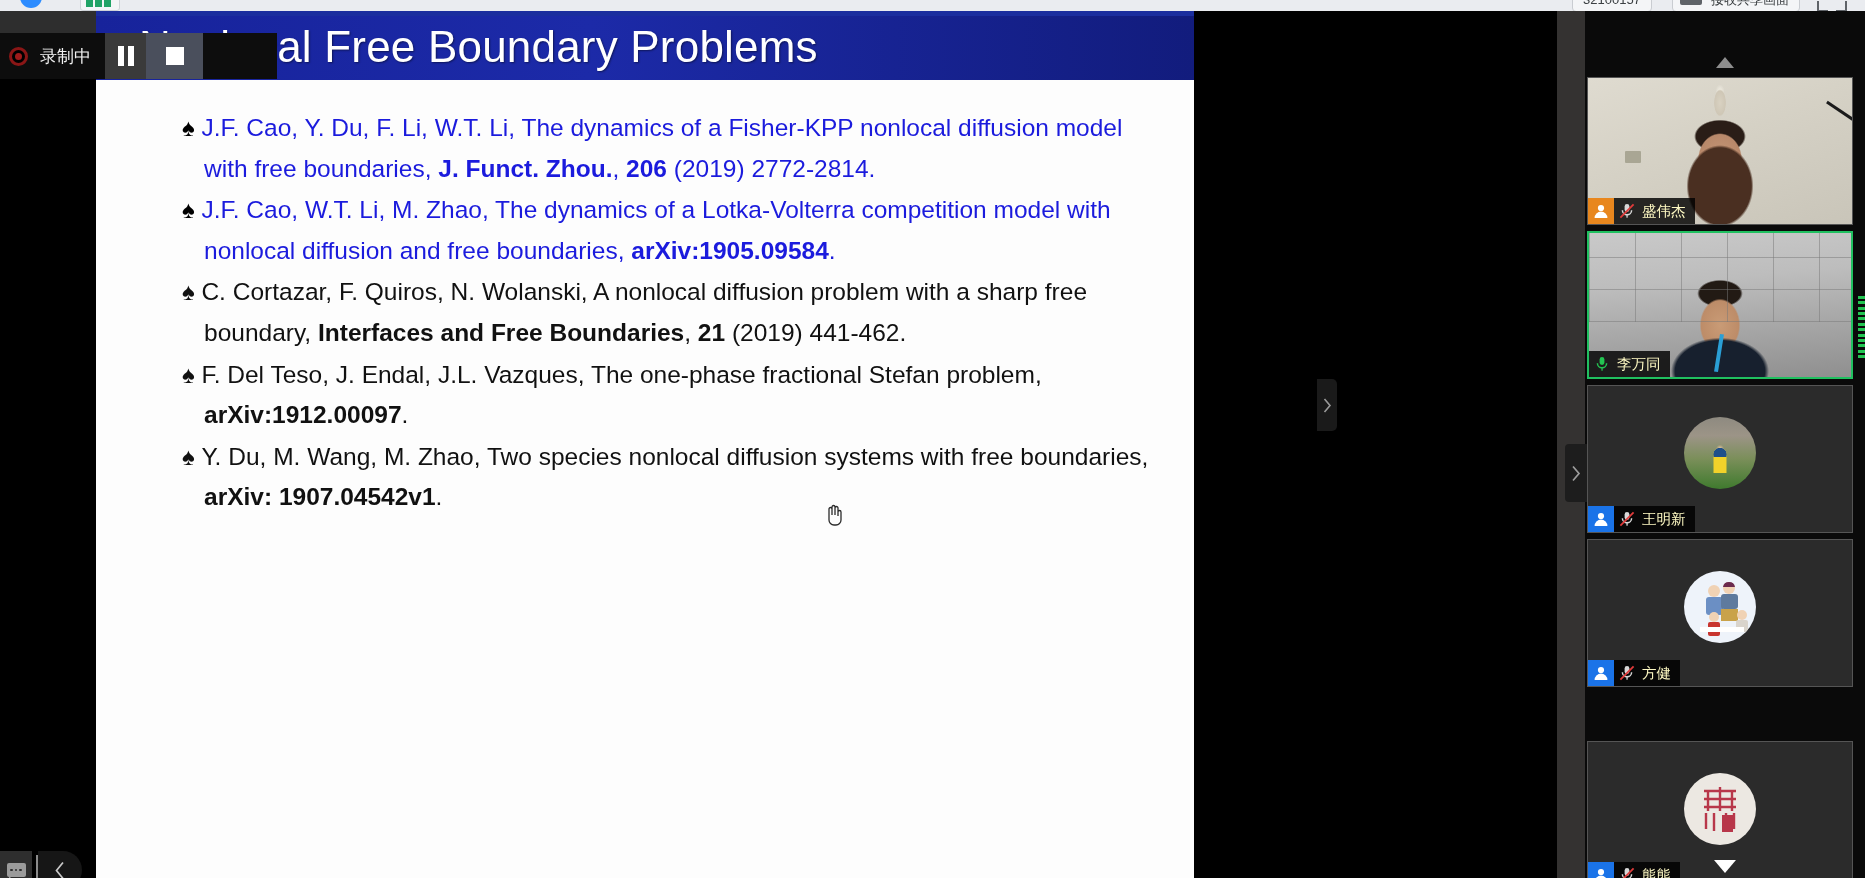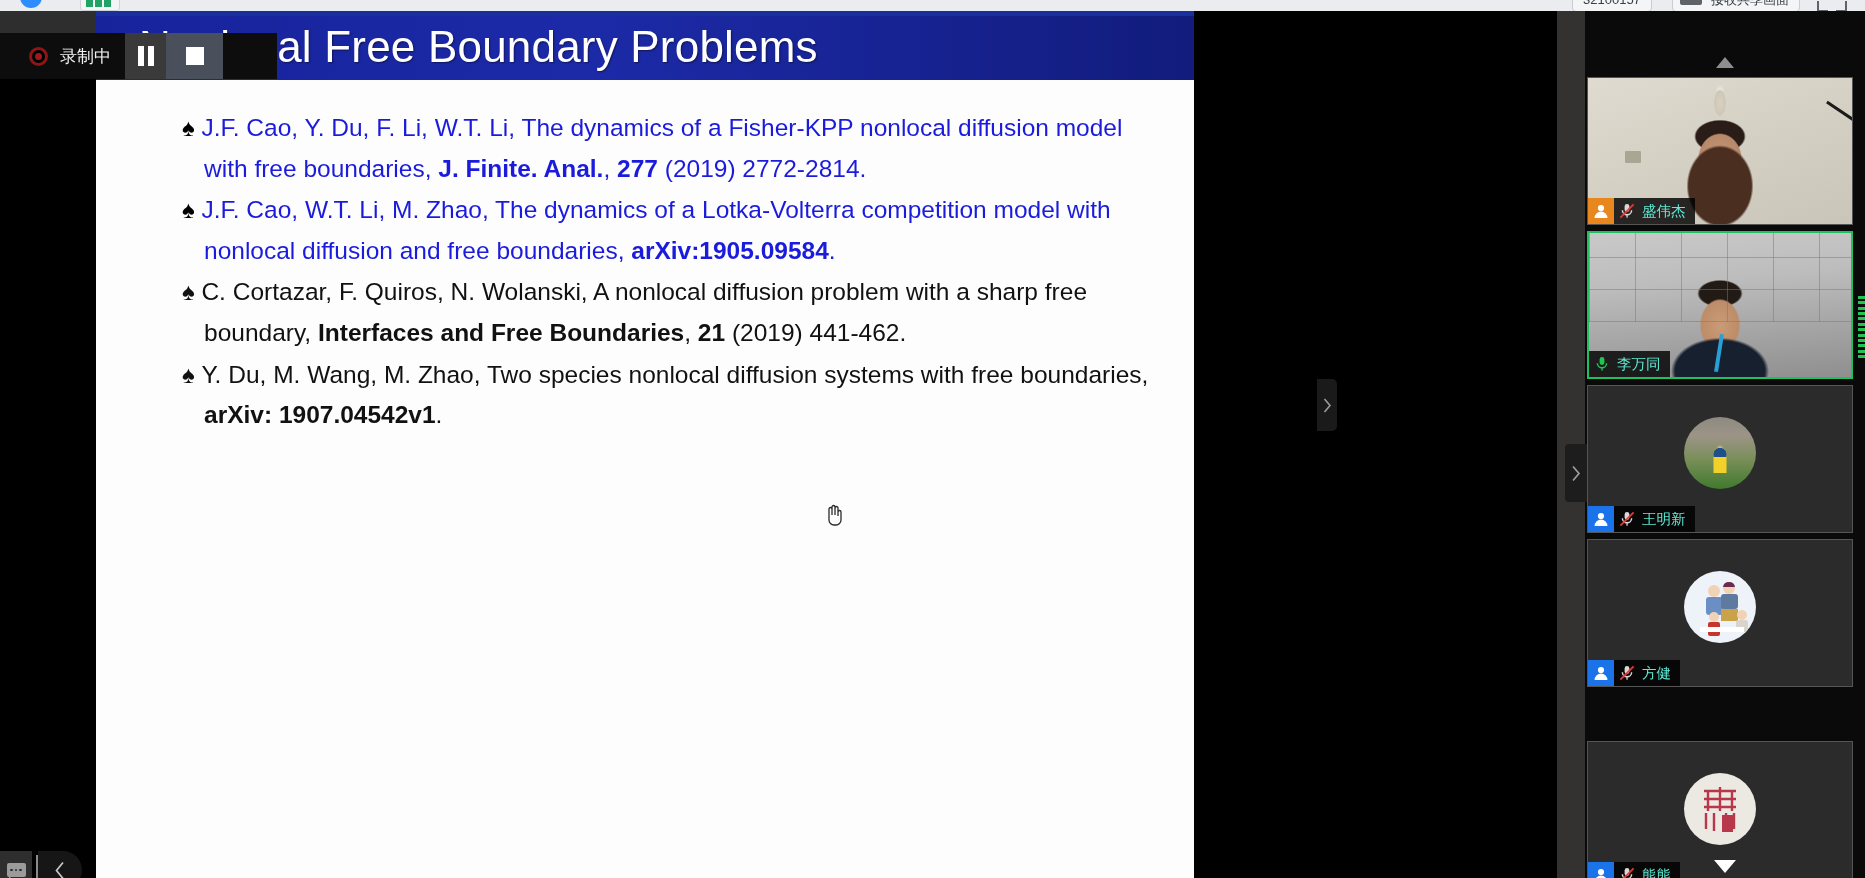--- a/index.html
+++ b/index.html
@@ -56,21 +56,21 @@
     background: #1b2e9e;
   }
   #share-topbar-dark {
     position: absolute; left: 0px; top: 0px; width: 96px; height: 22px;
     background: #2e2e2e;
   }
 
   
   #rec-bar {
     position: absolute; left: 0; top: 22px; width: 277px; height: 46px;
-    background: #0d0d0d; display: flex; align-items: center; z-index: 12; padding-left: 20px;
+    background: #0d0d0d; display: flex; align-items: center; z-index: 12;
   }
   #rec-dot {
     margin-left: 9px; width: 19px; height: 19px; border-radius: 50%;
     border: 3px solid #8a1616; background: #000; position: relative; flex: 0 0 auto;
   }
   #rec-dot::after {
     content: ""; position: absolute; left: 3px; top: 3px;
     width: 7px; height: 7px; border-radius: 50%; background: #9e1b1b;
   }
   #rec-label {
@@ -196,21 +196,21 @@
   }
   .av {
     width: 26px; height: 26px; display: flex; align-items: center; justify-content: center;
     flex: 0 0 auto;
   }
   .av.orange { background: #e8871e; }
   .av.blue { background: #1a73e8; }
   .av svg { display: block; }
   .mic { width: 26px; display: flex; align-items: center; justify-content: center; flex: 0 0 auto; }
   .pname {
-    color: #5eead4; font-size: 14.5px; padding: 0 9px 0 2px; white-space: nowrap;
+    color: #fef9c3; font-size: 14.5px; padding: 0 9px 0 2px; white-space: nowrap;
   }
 
   
   .cam1 {
     position: absolute; inset: 0;
     background:
       radial-gradient(ellipse 54px 66px at 50% 74%, #4a2f21 0%, #4a2f21 58%, rgba(74,47,33,0) 62%),
       radial-gradient(ellipse 30px 36px at 50% 56%, #c79878 0%, #b8886a 70%, rgba(184,136,106,0) 74%),
       radial-gradient(ellipse 34px 22px at 50% 40%, #2a1d17 0%, #2a1d17 70%, rgba(42,29,23,0) 76%),
       radial-gradient(ellipse 9px 20px at 50% 17%, #d9d2c2 0%, #cfc7b6 60%, rgba(207,199,182,0) 68%),
@@ -301,23 +301,24 @@
 
 <div id="share-area">
 
   <div id="share-topbar-dark"></div>
   <div id="share-topbar-blue"></div>
 
   <div id="slide">
     <div id="slide-title-bar"></div>
     <div id="slide-title">Nonlocal Free Boundary Problems</div>
     <div id="slide-body">
-        <div class="ref blue"><span class="bullet">♠ </span><span>J.F. Cao, Y. Du, F. Li, W.T. Li, The dynamics of a Fisher-KPP nonlocal diffusion model with free boundaries, </span><span class="bl">J. Finite. Anal.</span><span>, </span><span class="bl">277</span><span> (2019) 2772-2814.</span></div>
+        <div class="ref blue"><span class="bullet">♠ </span><span>J.F. Cao, Y. Du, F. Li, W.T. Li, The dynamics of a Fisher-KPP nonlocal diffusion model with free boundaries, </span><span class="bl">J. Funct. Zhou.</span><span>, </span><span class="bl">206</span><span> (2019) 2772-2814.</span></div>
         <div class="ref blue"><span class="bullet">♠ </span><span>J.F. Cao, W.T. Li, M. Zhao, The dynamics of a Lotka-Volterra competition model with nonlocal diffusion and free boundaries, </span><span class="bl">arXiv:1905.09584</span><span>.</span></div>
         <div class="ref"><span class="bullet">♠ </span><span>C. Cortazar, F. Quiros, N. Wolanski, A nonlocal diffusion problem with a sharp free boundary, </span><span class="bl">Interfaces and Free Boundaries</span><span>, </span><span class="bl">21</span><span> (2019) 441-462.</span></div>
+        <div class="ref"><span class="bullet">♠ </span><span>F. Del Teso, J. Endal, J.L. Vazques, The one-phase fractional Stefan problem, </span><span class="bl">arXiv:1912.00097</span><span>.</span></div>
         <div class="ref"><span class="bullet">♠ </span><span>Y. Du, M. Wang, M. Zhao, Two species nonlocal diffusion systems with free boundaries, </span><span class="bl">arXiv: 1907.04542v1</span><span>.</span></div>
       </div>
   </div>
 
   <div id="hand-cursor">
     <svg width="20" height="24" viewBox="0 0 20 24">
       <path d="M5,14 L5,6 a1.5,1.5 0 0 1 3,0 L8,12 L8,4 a1.5,1.5 0 0 1 3,0 L11,12 L11,5 a1.5,1.5 0 0 1 3,0 L14,13 L14,9 a1.5,1.5 0 0 1 3,0 L17,17 a5,5 0 0 1 -5,5 L10,22 a5,5 0 0 1 -5,-5 Z" fill="none" stroke="#2b2b2b" stroke-width="1.3"></path>
     </svg>
   </div>
 

